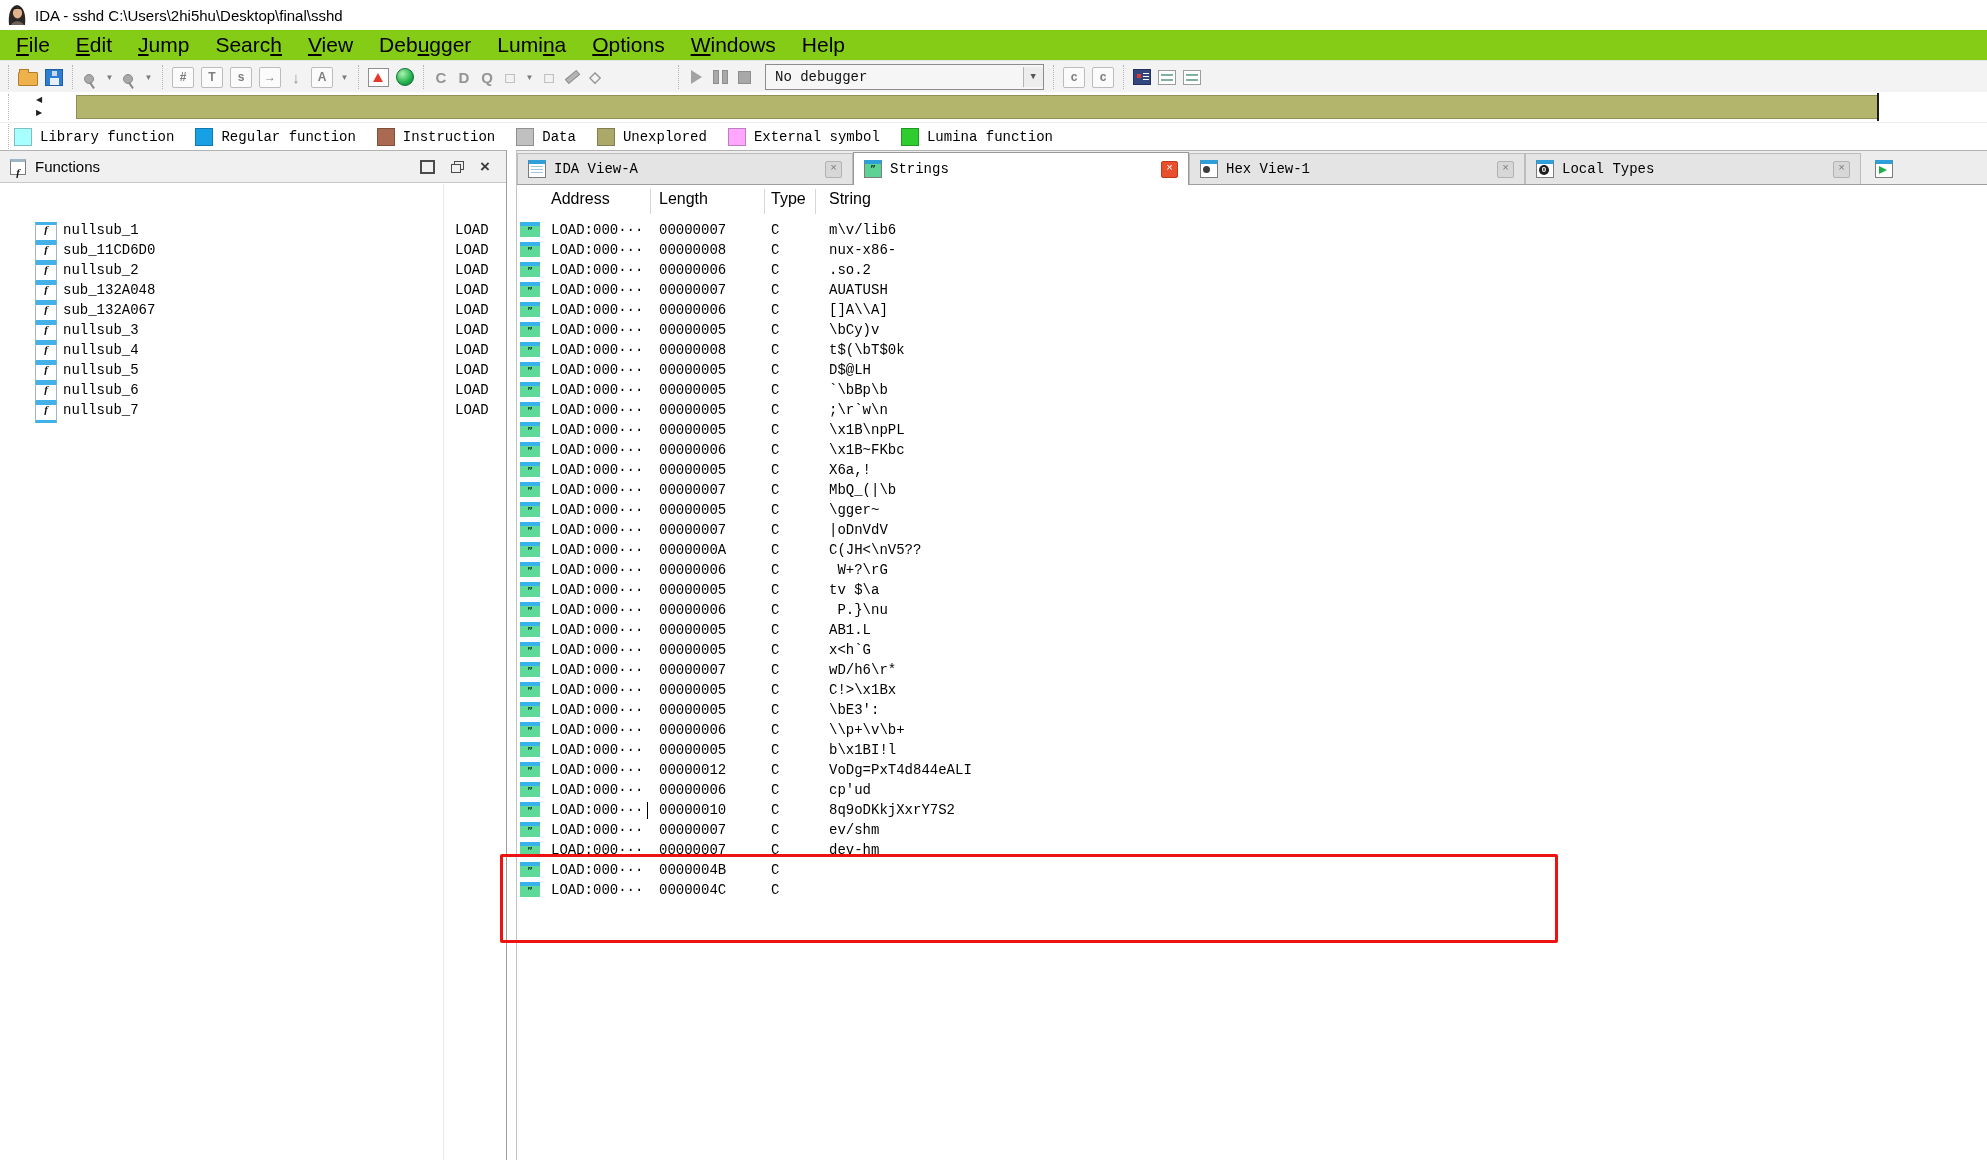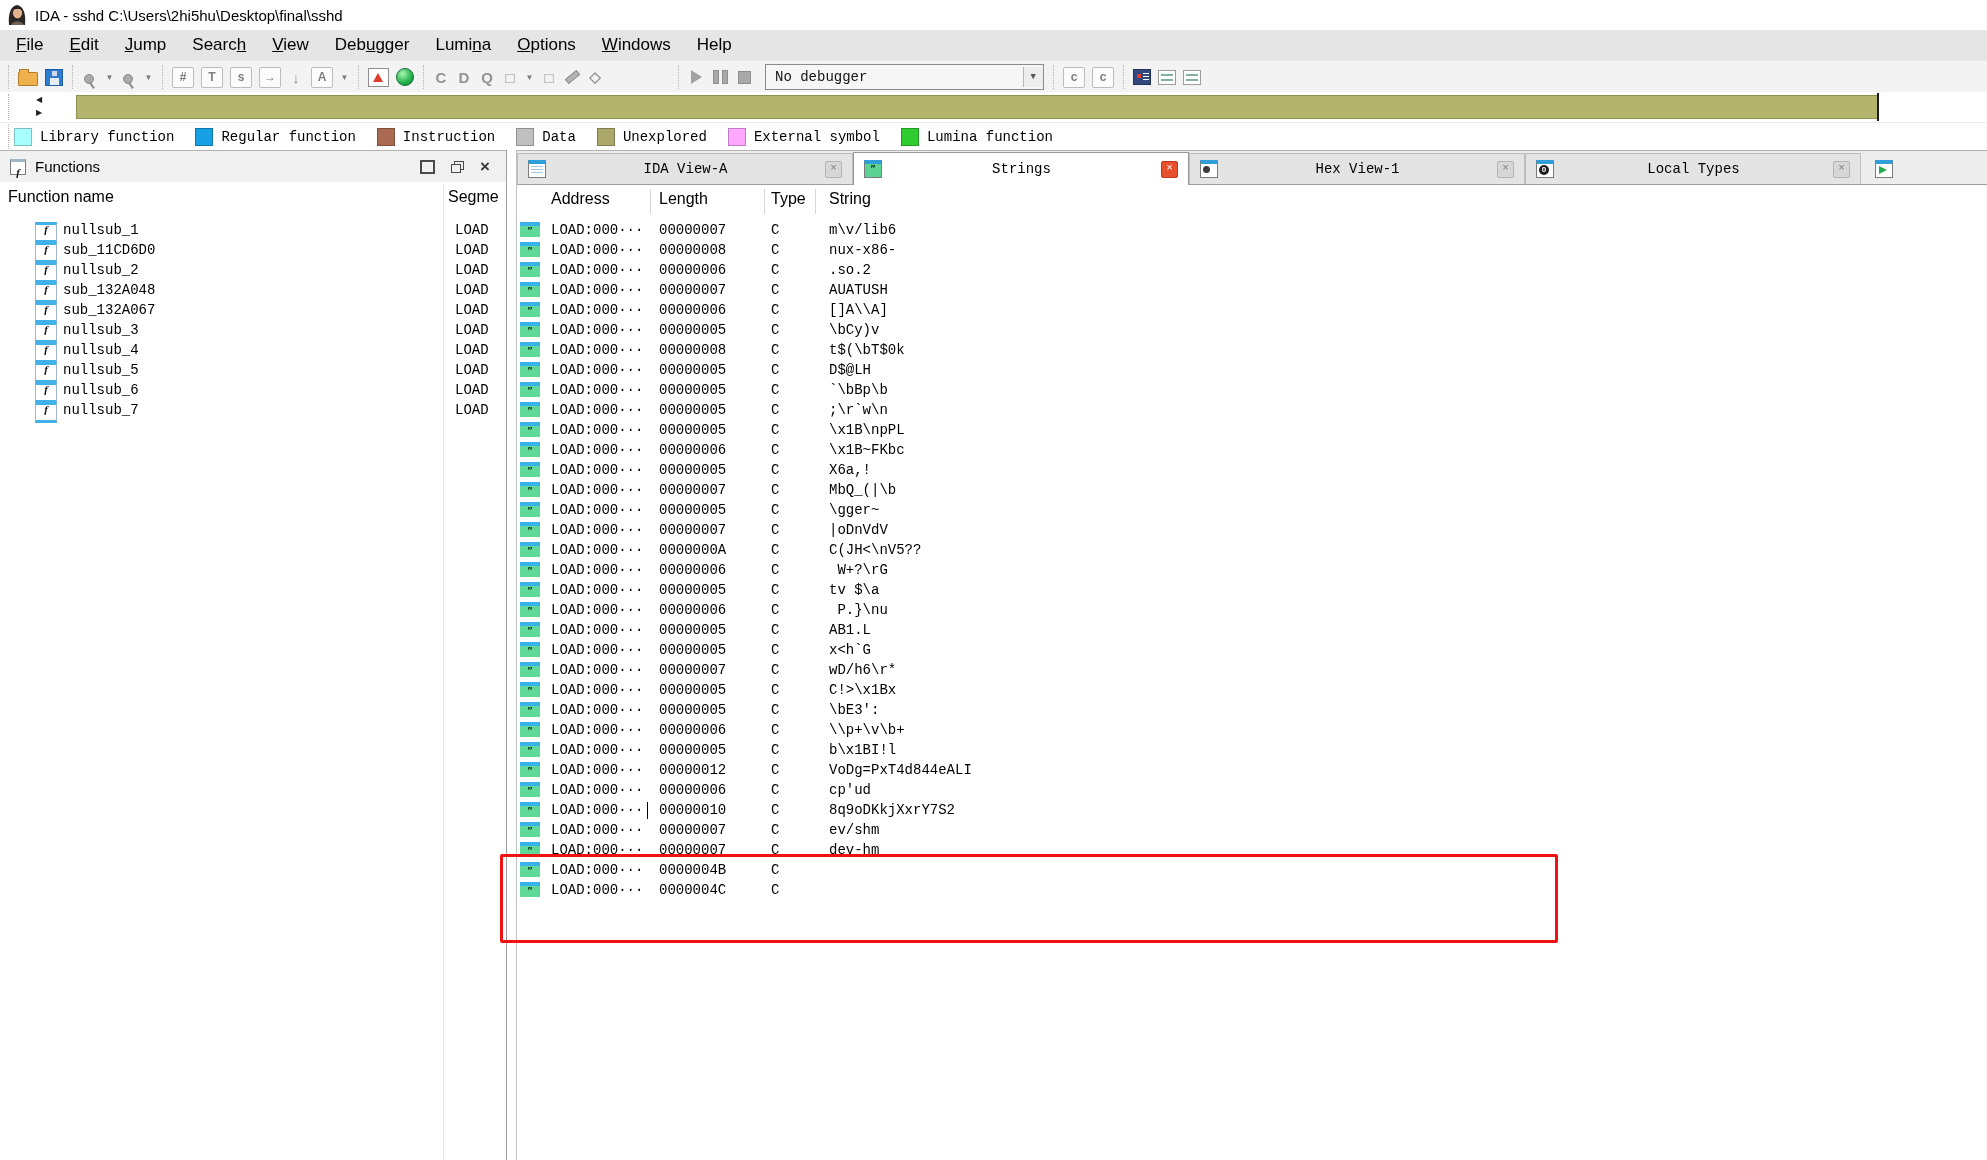--- a/index.html
+++ b/index.html
@@ -6,21 +6,21 @@
   body{width:1987px;height:1160px;position:relative;background:#fff;overflow:hidden;
        font-family:"Liberation Sans",sans-serif;color:#000}
 
   
   #titlebar{position:absolute;top:0;left:0;right:0;height:30px;display:flex;align-items:center;
             padding-left:6px;gap:7px;font-size:15px;background:#fff}
   #appicon{flex:none}
 
   
   #menubar{position:absolute;top:30px;left:0;right:0;height:30px;display:flex;align-items:center;
-           font-size:17px;padding-left:3px;background:#e5e5e5}
+           font-size:21px;padding-left:3px;background:#84cc16}
   .menu-item{padding:3px 13px 4px;cursor:default}
 
   
   #toolbar{position:absolute;top:60px;left:0;right:0;height:32px;background:#f3f3f3;
            border-top:1px solid #e7e7e7;border-bottom:1px solid #dadada;
            display:flex;align-items:center;padding-left:8px}
   .tb-group{display:flex;align-items:center;gap:7px;padding:0 9px;height:24px;
             border-left:1px dotted #b3b3b3}
   .tbi{display:inline-flex;align-items:center;justify-content:center;min-width:16px;height:20px;
        color:#8d8d8d;font-size:14px;position:relative}
@@ -107,21 +107,21 @@
   .fname{position:absolute;left:63px;top:2px}
   .fseg{position:absolute;left:455px;top:2px}
 
   #strpanel{position:absolute;left:516px;top:0;right:0;bottom:0;border-left:1px solid #c2c2c2}
   #tabbar{position:absolute;top:0;left:0;right:0;height:33px;background:#ededed;
           border-top:1px solid #b2b2b2;border-bottom:1px solid #9f9f9f;display:flex;align-items:flex-end}
   .tab{width:336px;height:31px;display:flex;align-items:center;background:#e4e4e4;
        border:1px solid #bdbdbd;border-bottom:none;padding:0 10px;gap:8px;
        font:14px "Liberation Mono",monospace;position:relative;box-sizing:border-box}
   .tab.active{background:#fff;height:33px;border-color:#989898;margin-bottom:-1px;z-index:2}
-  .tab-label{flex:1;text-align:center;white-space:nowrap;overflow:hidden}
+  .tab-label{flex:1;white-space:nowrap;overflow:hidden}
   .tab-close{flex:none;width:15px;height:15px;background:#d7d7d7;border:1px solid #b2b2b2;color:#7a7a7a;
              font-size:11px;line-height:13px;text-align:center;border-radius:2px}
   .tab-close.red{background:#e8502d;border-color:#c03a1a;color:#fff}
   .wicon{flex:none;width:16px;height:13px;border:1px solid #7c7c7c;border-top:4px solid #2e9fd8;
          background:#fff;position:relative;box-sizing:content-box;text-align:center}
   .ida-view-icon{border-top-color:#2e9fd8}
   .ida-view-icon::before{content:"";position:absolute;inset:2px;
         background:repeating-linear-gradient(180deg,#9fc6dd 0 1px,transparent 1px 3px)}
   .strings-icon{background:#5ed194;color:#11351f;font:bold 9px "DejaVu Sans",sans-serif;line-height:11px}
   .hex-view-icon::before{content:"";position:absolute;left:2px;top:2px;width:7px;height:7px;
@@ -279,24 +279,20 @@
   <div id="main">
     <div id="fnpanel">
       <div class="fn-title">
         <span class="wicon fnw"><i>f</i></span>
         <span>Functions</span>
         <span class="wbtns">
           <span class="wb wb-max"></span>
           <span class="wb wb-float"></span>
           <span class="wb wb-close">×</span>
         </span>
-      </div>
-      <div class="fn-header">
-        <span class="fn-h1">Function name</span>
-        <span class="fn-h2">Segme</span>
       </div>
       <div class="fn-colsep"></div>
       <div id="fnrows">
           <div class="fnrow">
             <span class="ficon">f</span>
             <span class="fname">nullsub_1</span>
             <span class="fseg">LOAD</span>
           </div>
           <div class="fnrow">
             <span class="ficon">f</span>

